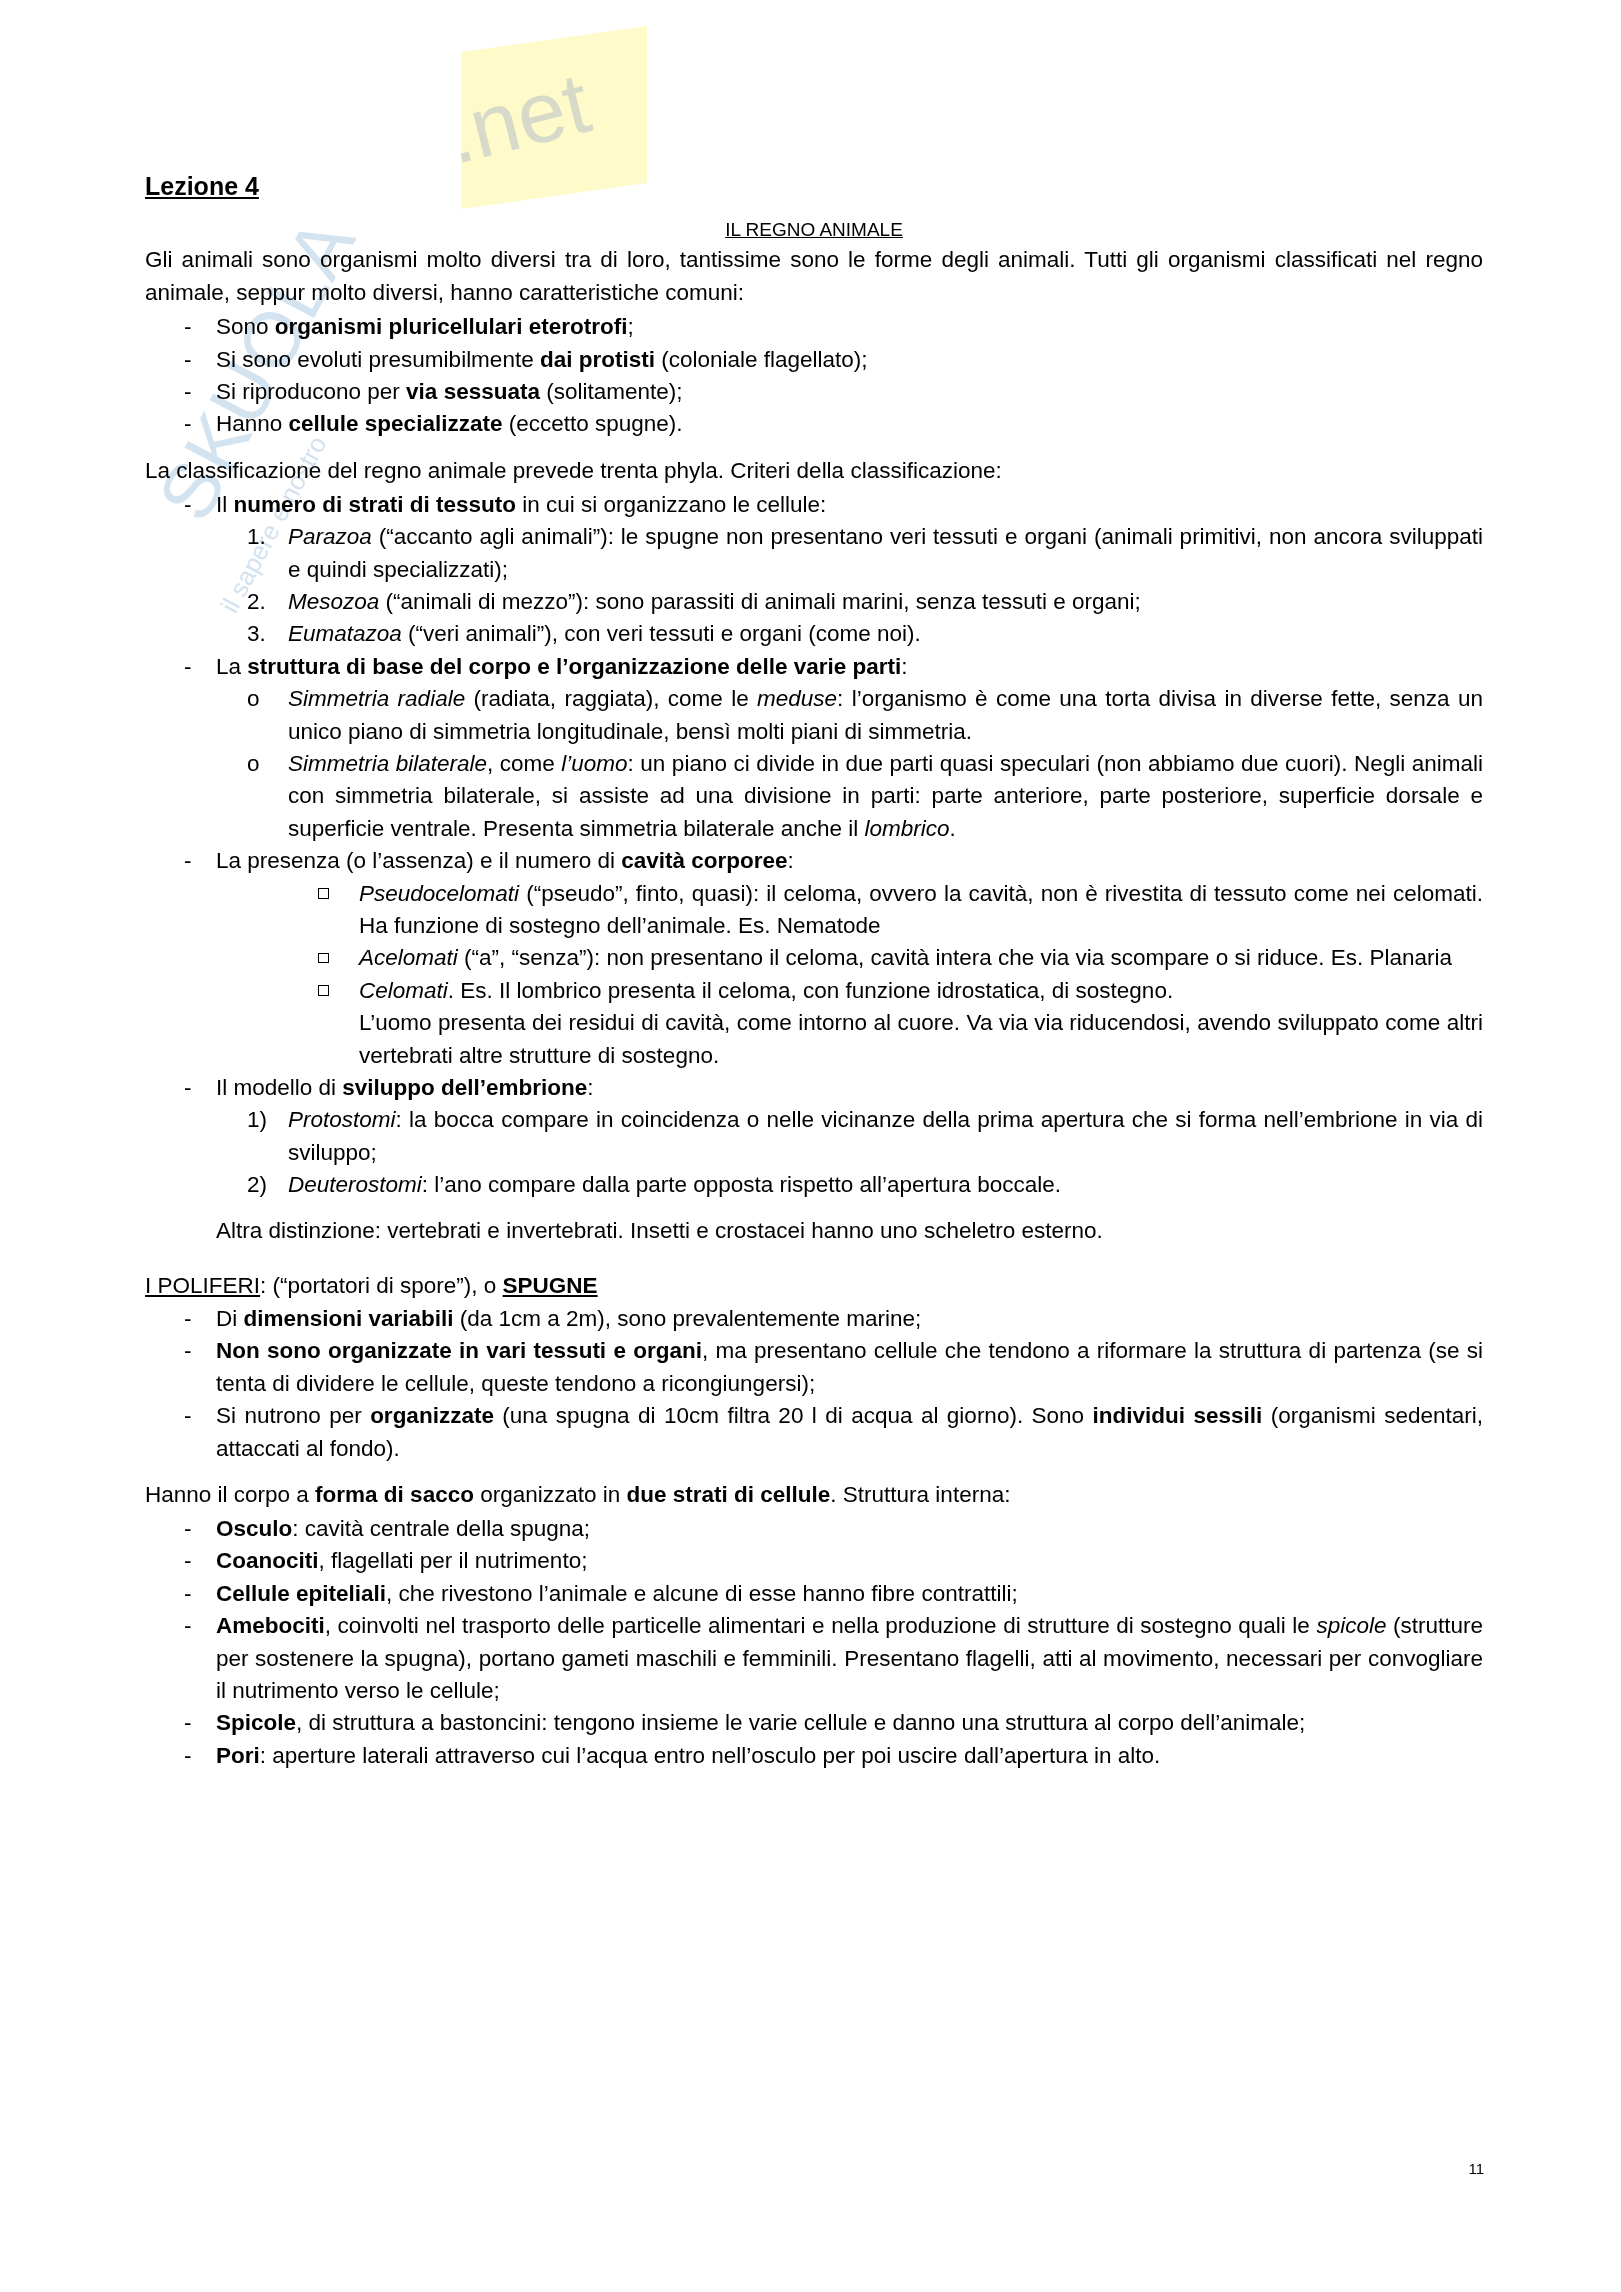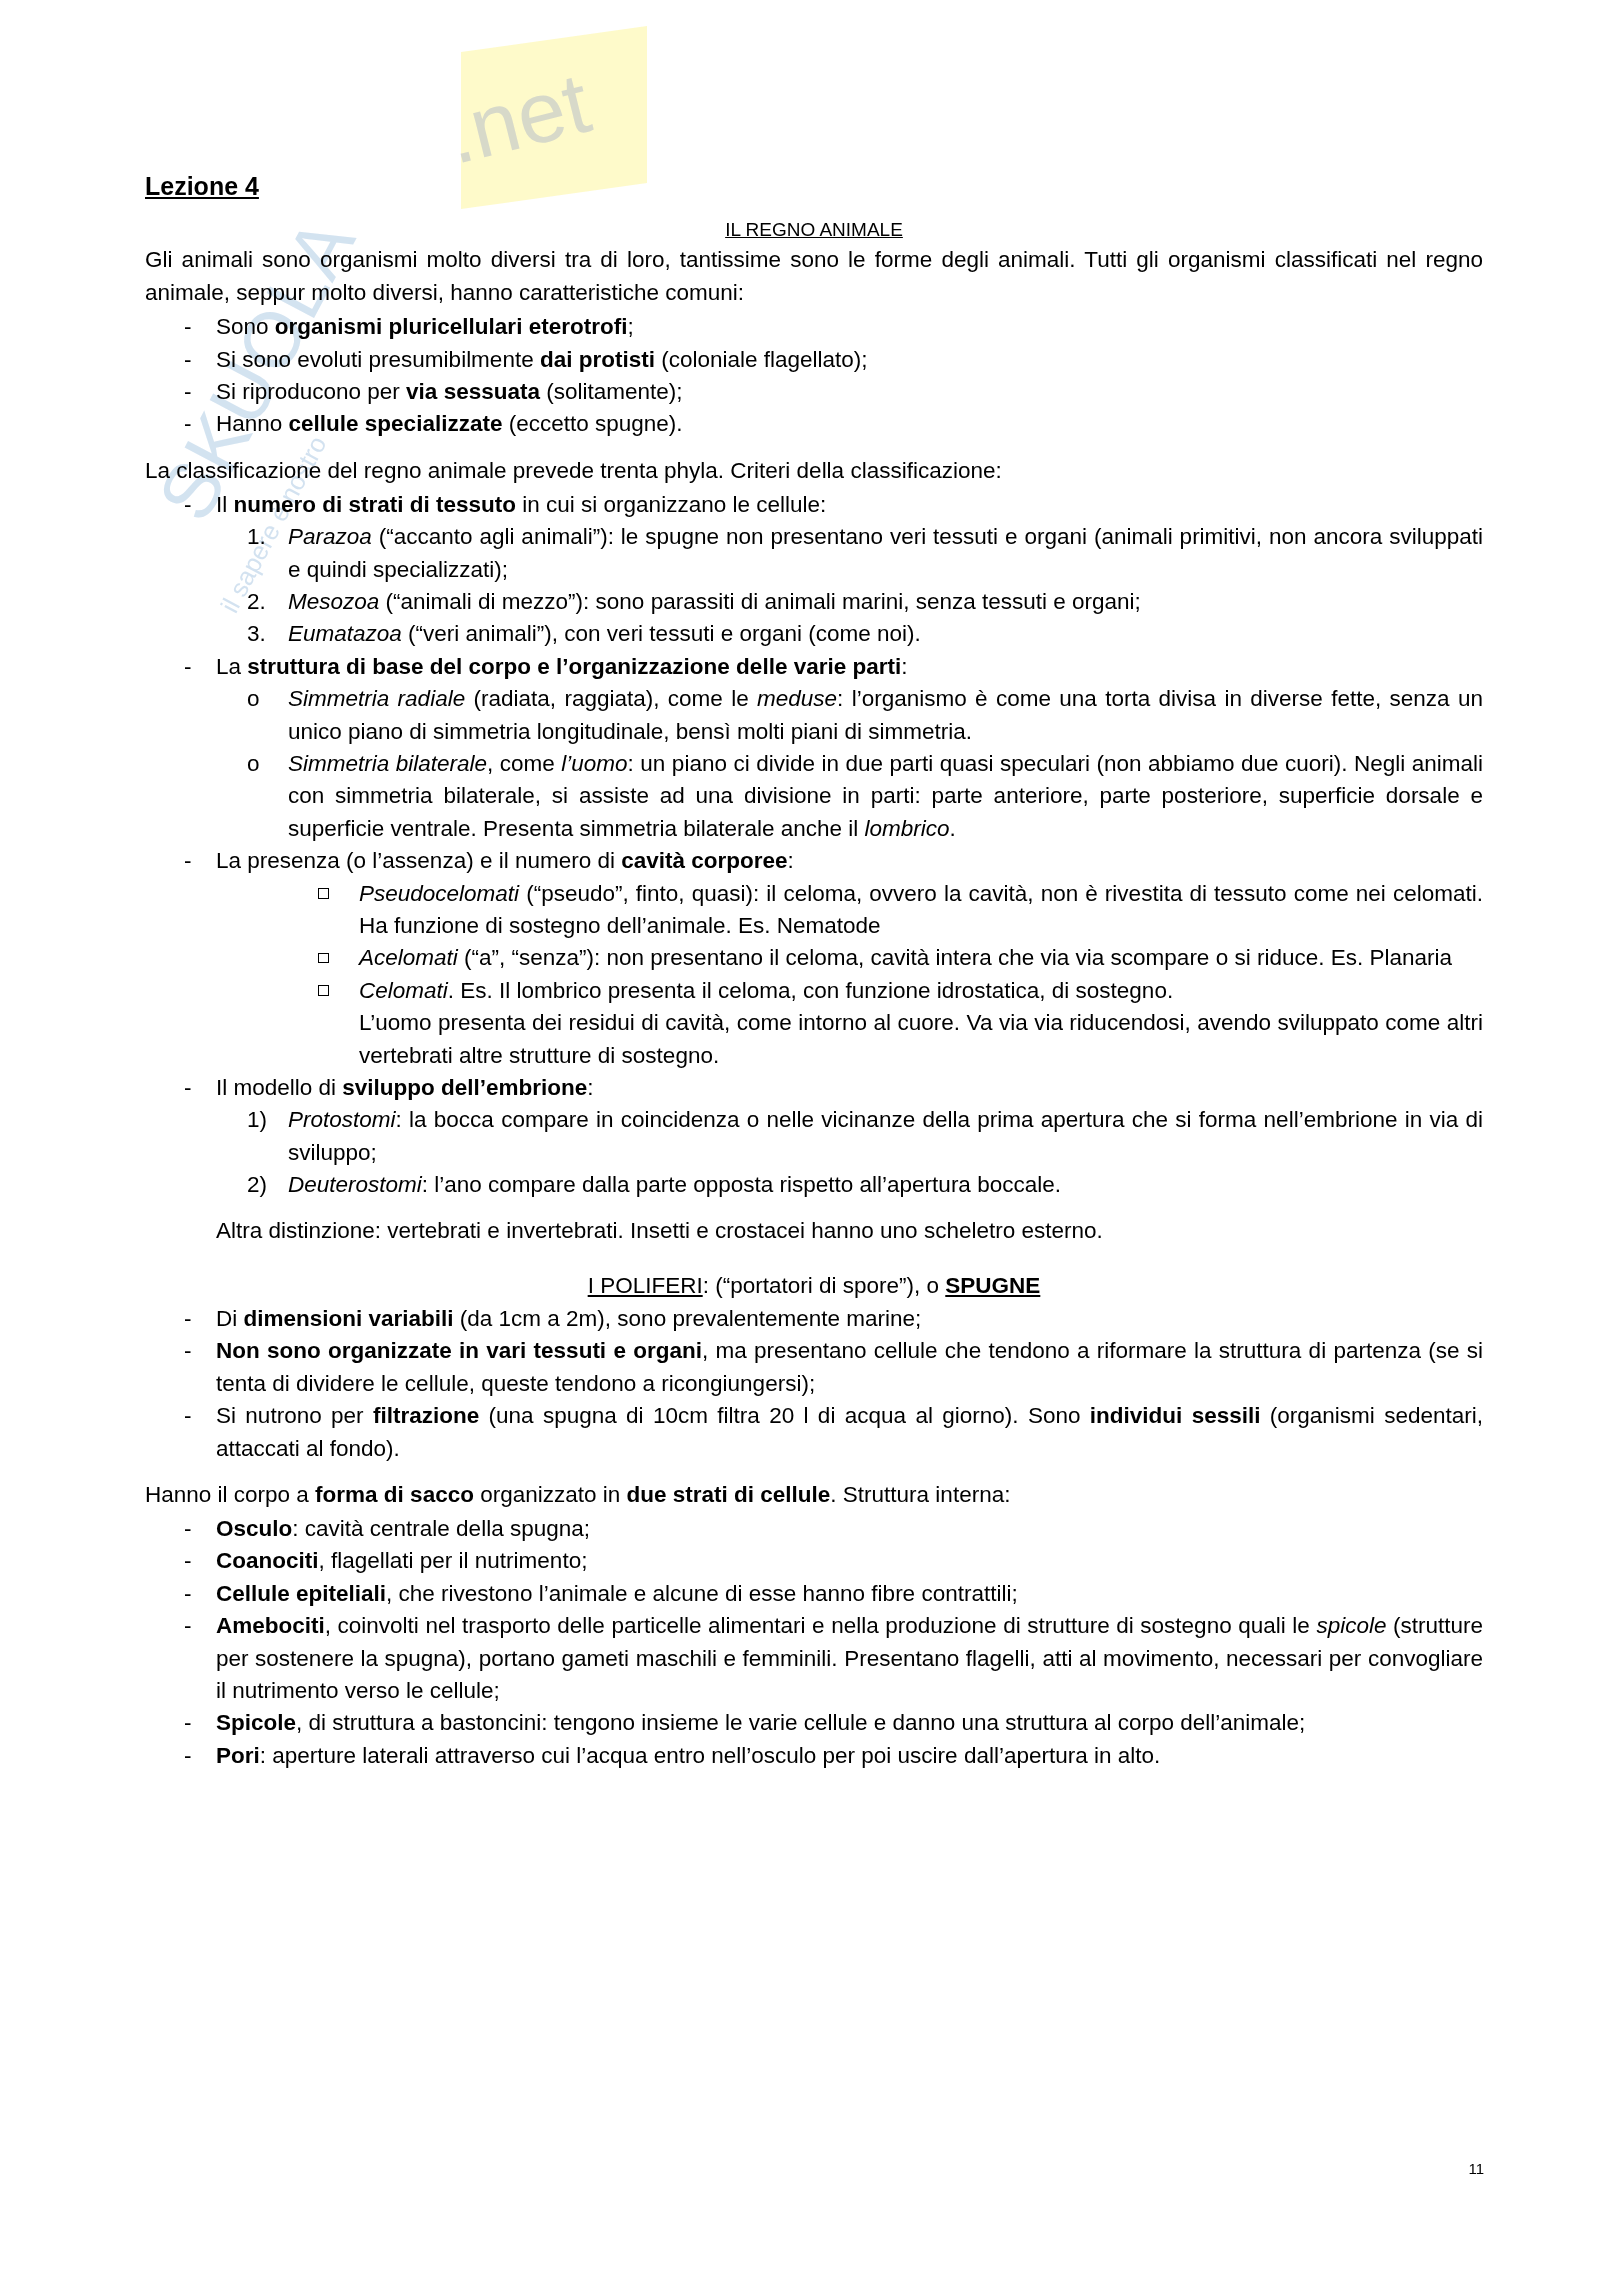--- a/index.html
+++ b/index.html
@@ -69,21 +69,20 @@
     text-decoration: underline;
     margin: 0 0 17.6px 0;
   }
   .section-heading {
     text-align: center;
     font-size: 19px;
     margin: 0 0 3.9px 0;
     text-decoration: underline;
   }
   .section-heading-2 {
-    text-align: center;
     font-size: 22.5px;
     margin: 25.5px 0 3.9px 0;
   }
   p.para {
     font-size: 22.5px;
     line-height: 1.44;
     margin: 0 0 2px 0;
     text-align: justify;
   }
   p.para.indented {
@@ -245,21 +244,21 @@
       <li class="li lvl1">
         <span class="marker">-</span>
         <span>Di <b>dimensioni variabili</b> (da 1cm a 2m), sono prevalentemente marine;</span>
       </li>
       <li class="li lvl1">
         <span class="marker">-</span>
         <span><b>Non sono organizzate in vari tessuti e organi</b>, ma presentano cellule che tendono a riformare la struttura di partenza (se si tenta di dividere le cellule, queste tendono a ricongiungersi);</span>
       </li>
       <li class="li lvl1">
         <span class="marker">-</span>
-        <span>Si nutrono per <b>filtrazione</b> (una spugna di 10cm filtra 20 l di acqua al giorno). Sono <b>individui sessili</b> (organismi sedentari, attaccati al fondo).</span>
+        <span>Si nutrono per <b>organizzate</b> (una spugna di 10cm filtra 20 l di acqua al giorno). Sono <b>individui sessili</b> (organismi sedentari, attaccati al fondo).</span>
       </li>
     </ul>
 
     <div class="spacer-sm"></div>
 
     <p class="para">Hanno il corpo a <b>forma di sacco</b> organizzato in <b>due strati di cellule</b>. Struttura interna:</p>
 
     <ul class="list">
       <li class="li lvl1">
         <span class="marker">-</span>

